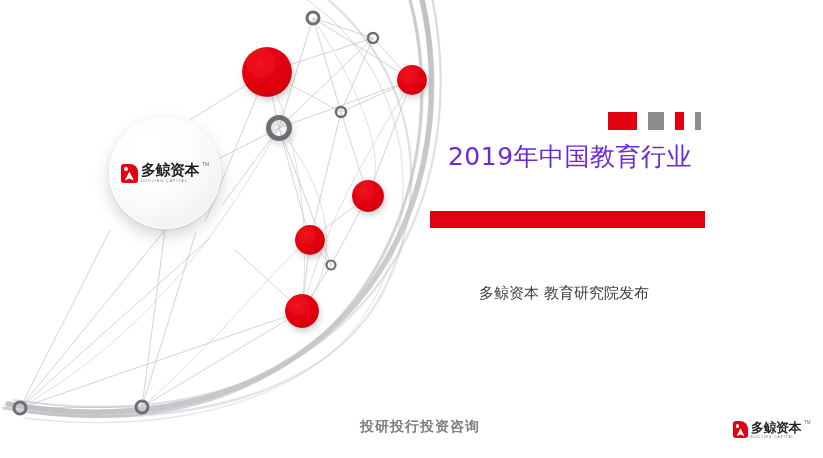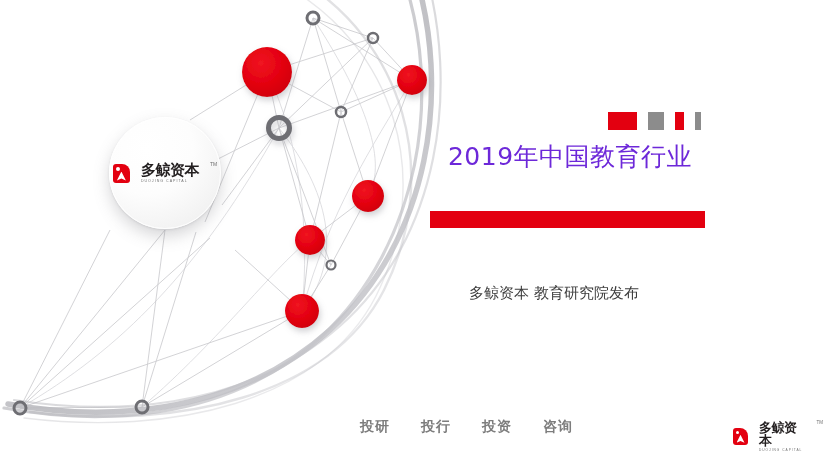--- a/index.html
+++ b/index.html
@@ -26,21 +26,21 @@
     background:radial-gradient(circle at 34% 28%, #ffffff 0%, #fdfdfd 42%, #f2f2f2 78%, #e6e6e6 100%);
     box-shadow:0 7px 16px rgba(120,120,125,.30), 0 1px 2px rgba(150,150,155,.25);
     display:flex;align-items:center;justify-content:center;
   }
   #badge::after{
     content:"";position:absolute;left:0;top:0;right:0;bottom:0;border-radius:50%;
     border:1px solid rgba(255,255,255,.85);
   }
 
   
-  .logo-lockup{display:flex;align-items:center;gap:11px;position:relative;}
+  .logo-lockup{display:flex;align-items:center;gap:3px;position:relative;}
   .logo-mark{
     position:relative;flex:none;
     background:#E30010;border-radius:3px 8px 3px 3px;
   }
   .logo-mark .fin{
     position:absolute;background:#fff;
   }
   .logo-words{display:flex;flex-direction:column;line-height:1;}
   .logo-cn{
     font-family:"DejaVu Sans","Liberation Sans",sans-serif;
@@ -97,30 +97,30 @@
     font-size:25px;color:#6d28d9;line-height:1.32;
     letter-spacing:.5px;white-space:nowrap;
   }
   #title-rule{
     position:absolute;left:430px;top:211px;width:275px;height:17px;
     background:#E30010;
   }
 
   
   #subtitle-block{
-    position:absolute;left:409px;top:282px;width:290px;text-align:center;
+    position:absolute;left:419px;top:282px;width:290px;text-align:center;
   }
   .sub-line{
     font-family:"DejaVu Sans","Liberation Sans",sans-serif;
     font-size:15px;color:#3d3d3d;line-height:1.55;white-space:nowrap;
   }
 
   
   #nav{
-    position:absolute;left:360px;top:418px;display:flex;gap:31px;
+    position:absolute;left:360px;top:418px;display:flex;
   }
   .nav-item{
     font-family:"DejaVu Sans","Liberation Sans",sans-serif;
     font-size:14px;color:#7d7d7d;font-weight:bold;letter-spacing:1px;
     white-space:nowrap;cursor:pointer;
   }
 </style>
 </head>
 <body>
 

